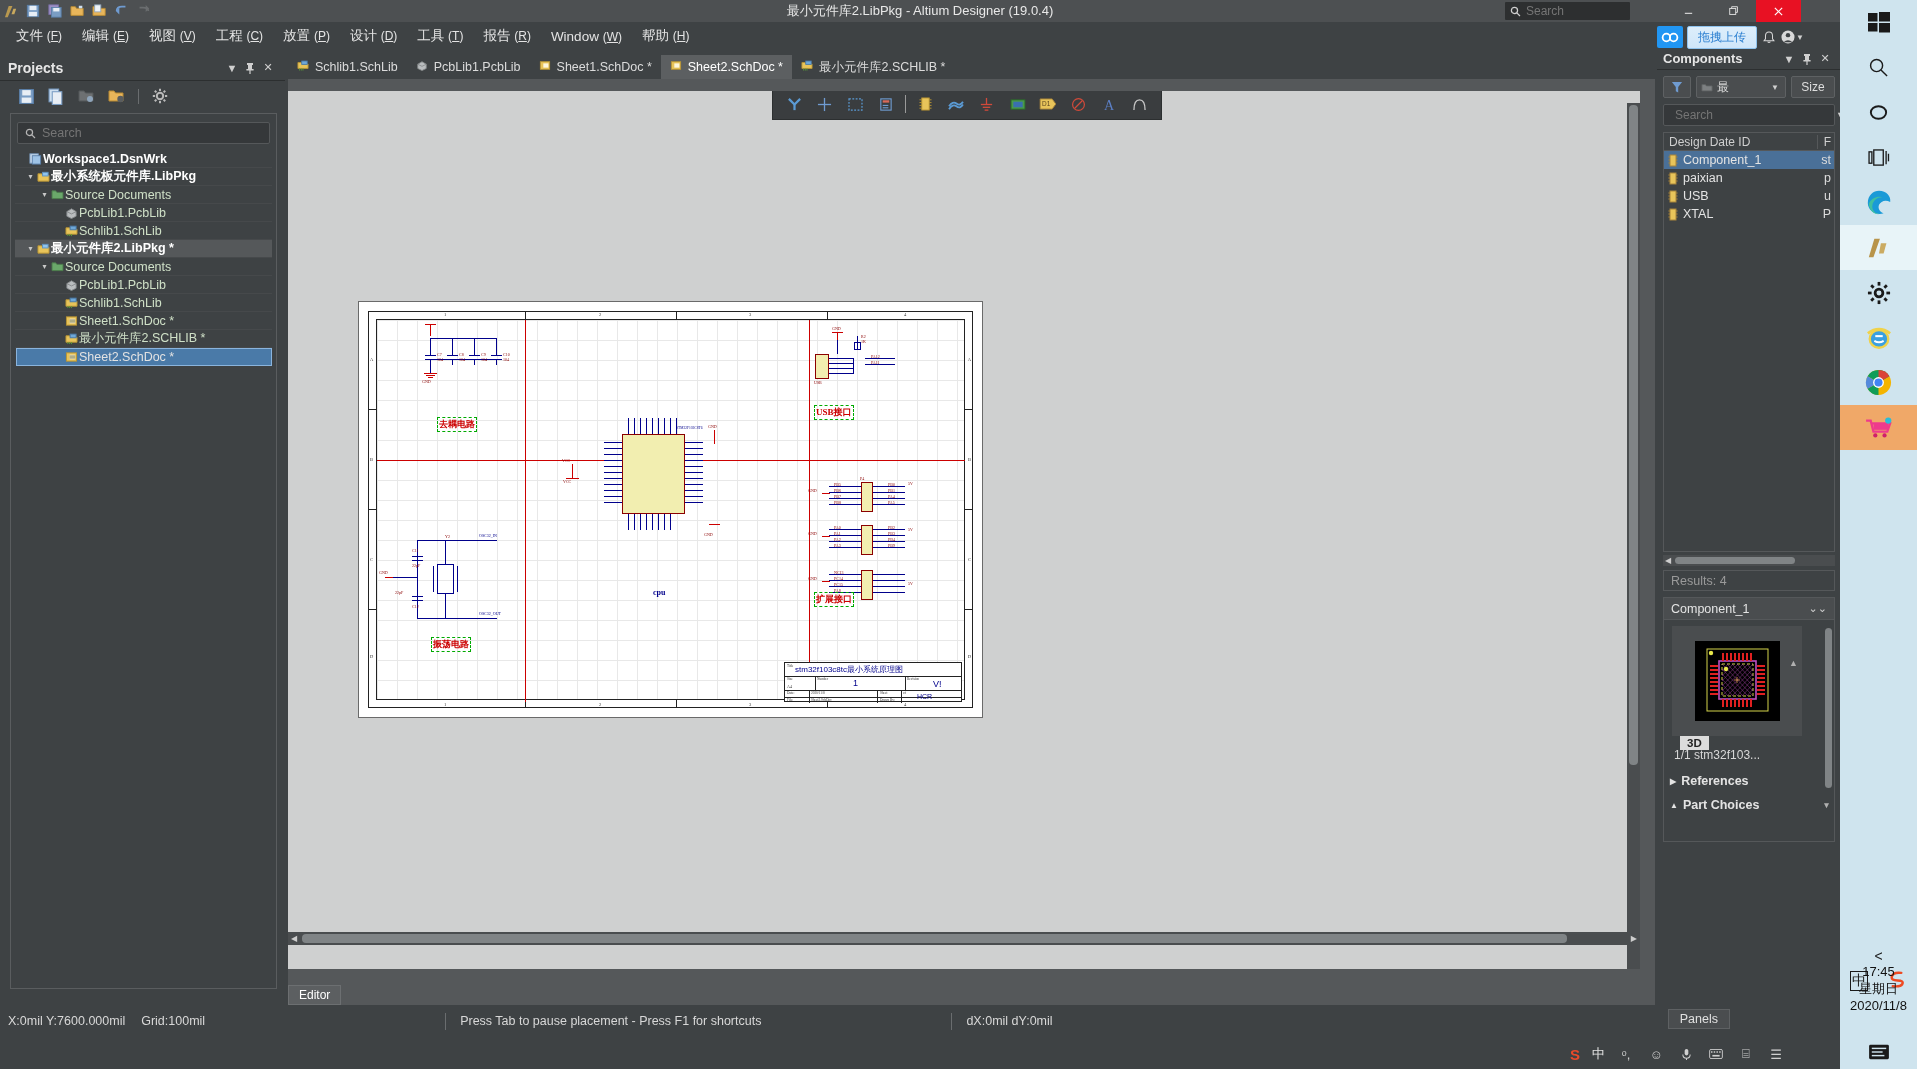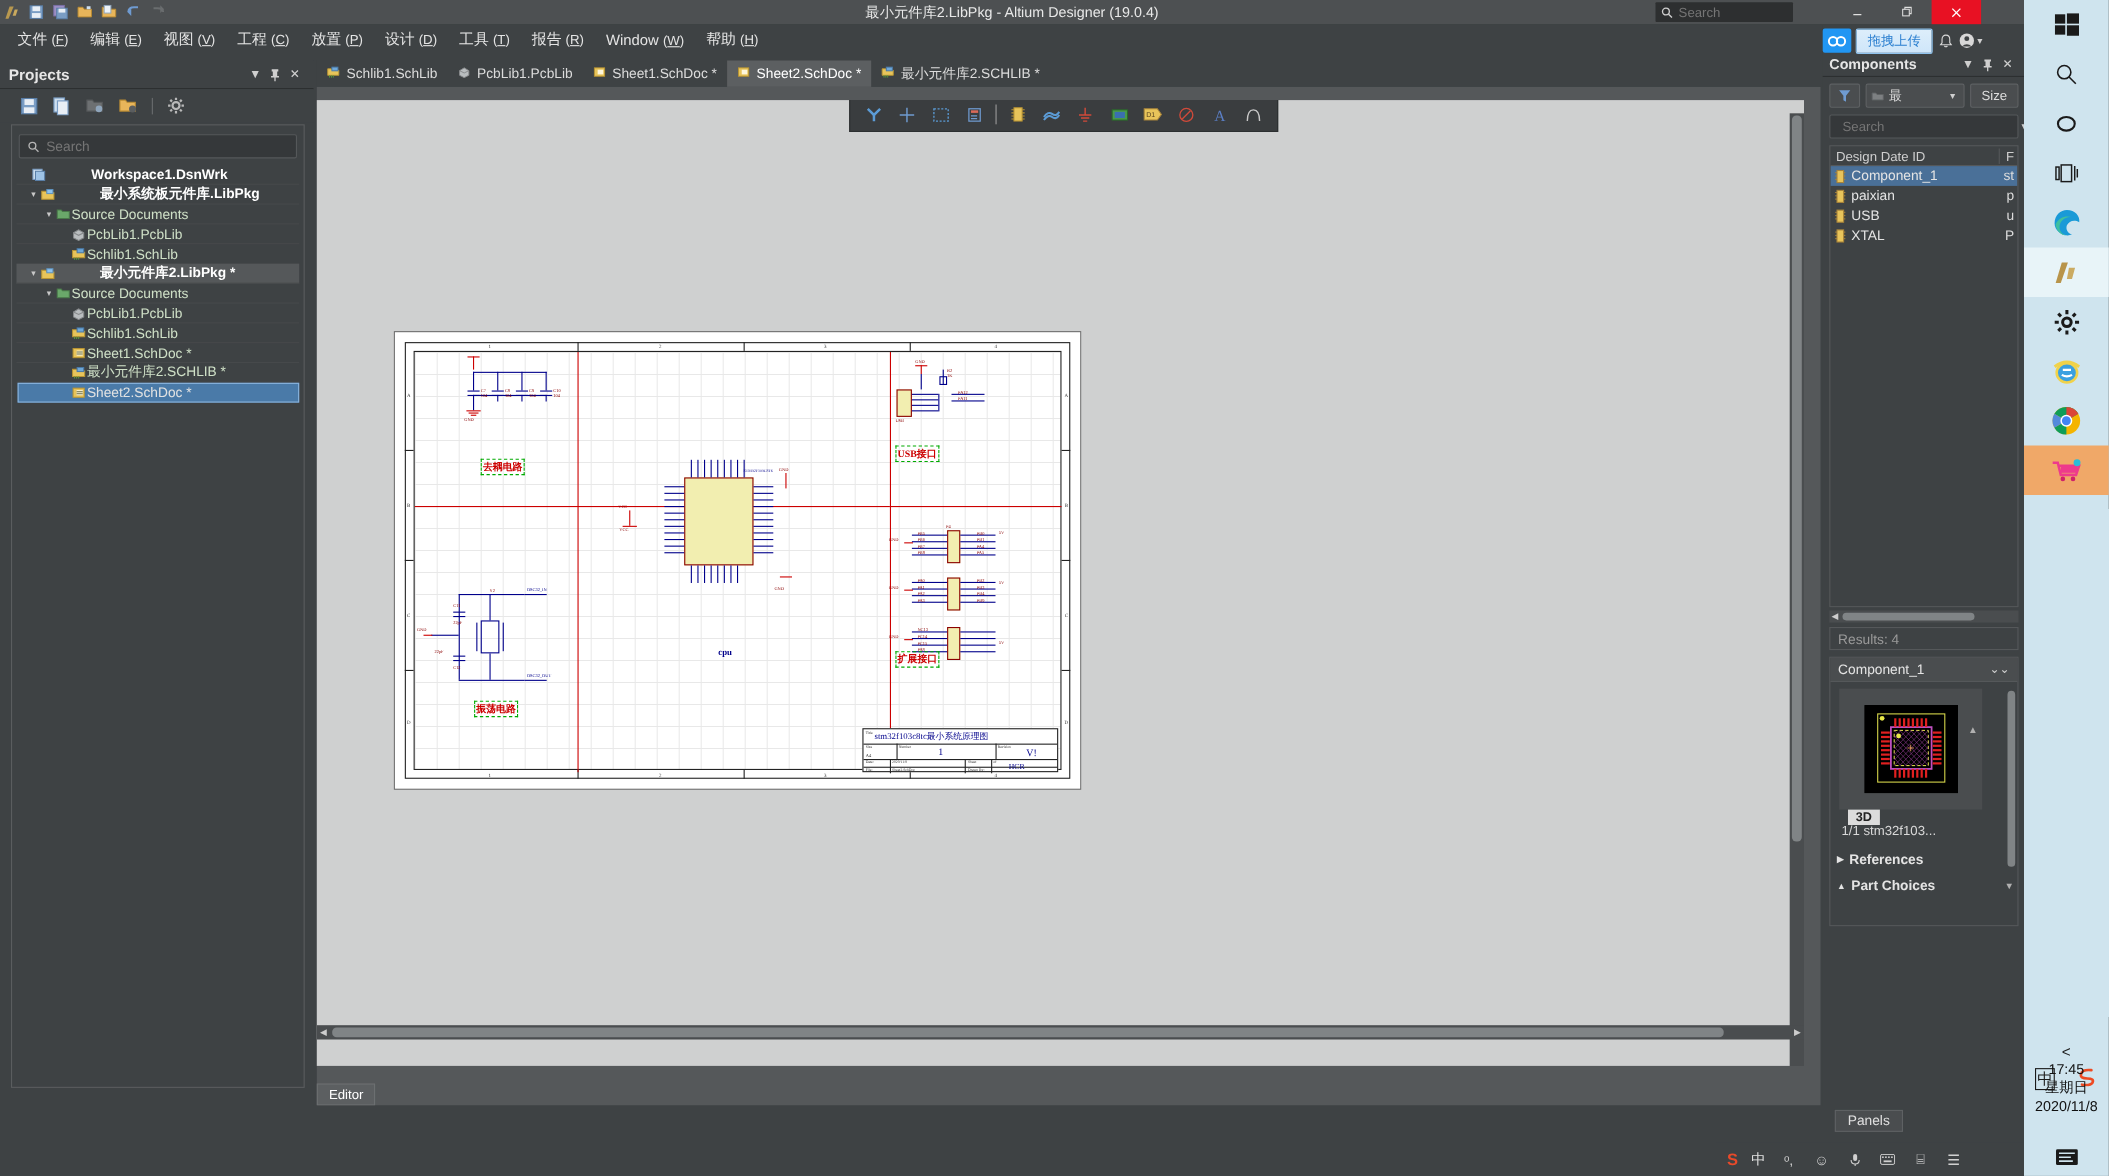--- a/index.html
+++ b/index.html
@@ -81,21 +81,21 @@
     font-family:"Liberation Sans",sans-serif; width:180px;
   }
   .tree-row {
     display:flex; align-items:center; height:18px; font-size:12.5px;
     border-bottom:1px solid #46494b; padding-right:4px; white-space:nowrap;
   }
   .tree-row.sel-strip { background:#55585a; }
   .tree-row.sel-blue  { background:#4a7aa8; border:1px solid #8ab4dd; height:18px; }
   .tw { color:#e2e2e2; }
   .tw.green { color:#cfe0c7; }
-  .tw.bold  { font-weight:bold; color:#ffffff;margin-left:40px; }
+  .tw.bold  { font-weight:bold; color:#ffffff; }
   .arrow {
     width:11px; font-size:8px; color:#c8c8c8; text-align:center; flex:0 0 11px;
   }
   .ic { width:15px; flex:0 0 15px; display:flex; align-items:center; justify-content:center; }
   
   #tabbar {
     position:absolute; left:288px; top:55px; width:1367px; height:24px;
     background:#3e4244; display:flex; align-items:flex-end;
   }
   .doctab {
@@ -143,21 +143,21 @@
   }
   .conn {
     position:absolute; background:#f2eeb0; border:1px solid #8b0000;
   }
   #titleblock {
     position:absolute; left:425px; top:360px; width:178px; height:40px;
     border:1px solid #222; background:#fff; font-family:"Liberation Serif",serif;
   }
   #titleblock .tb-row { position:absolute; left:0; right:0; border-top:1px solid #222; }
   #titleblock .tb-lbl { position:absolute; font-size:3.4px; color:#333; }
-  #titleblock .tb-val { position:absolute; color:#00008b; font-family:Liberation Serif, serif;text-align:right; }
+  #titleblock .tb-val { position:absolute; color:#00008b; font-family:Liberation Sans, sans-serif;text-align:right; }
   
   .vscroll {
     position:absolute; right:0; top:12px; width:13px; height:878px; background:#4a4d4f;
   }
   .vscroll .thumb { position:absolute; left:2px; top:2px; width:9px; height:660px; background:#808486; border-radius:4px; }
   .hscroll {
     position:absolute; left:0; bottom:24px; width:1352px; height:13px; background:#4a4d4f;
   }
   .hscroll .thumb { position:absolute; left:14px; top:2px; width:1265px; height:9px; background:#808486; border-radius:4px; }
   .sb-arrow { position:absolute; color:#cdcdcd; font-size:8px; }
@@ -1300,20 +1300,28 @@
     <svg width="14" height="14" viewBox="0 0 15 15">
         <circle cx="7.5" cy="7.5" r="7" fill="#d8d8d8"></circle>
         <circle cx="7.5" cy="5.5" r="2.4" fill="#3e4244"></circle>
         <path d="M2.7 13.2 Q7.5 8.6 12.3 13.2" fill="#3e4244"></path>
       </svg>
     <span style="font-size:8px;color:#d0d0d0">▼</span>
   </div>
 </div>
 
 <div id="statusbar">
+  <div id="sb1">
+    <span class="sb-txt" style="margin-left:8px">X:0mil Y:7600.000mil</span>
+    <span class="sb-txt" style="margin-left:16px">Grid:100mil</span>
+    <span class="sb-sep" style="margin-left:240px"></span>
+    <span class="sb-txt" style="margin-left:14px">Press Tab to pause placement - Press F1 for shortcuts</span>
+    <span class="sb-sep" style="margin-left:190px"></span>
+    <span class="sb-txt" style="margin-left:14px">dX:0mil dY:0mil</span>
+  </div>
   <div id="panels-btn">Panels</div>
   <div id="imebar">
     <span style="color:#e84a2a;font-size:15px;font-weight:bold">S</span>
     <span style="color:#e2e2e2;font-size:13px">中</span>
     <span class="ime-i">ᵒ,</span>
     <span class="ime-i">☺</span>
     <span class="ime-i">
       <svg width="11" height="13" viewBox="0 0 12 14">
           <rect x="4" y="1" width="4" height="7" rx="2" fill="#d0d0d0"></rect>
           <path d="M2 7 Q2 11 6 11 Q10 11 10 7" fill="none" stroke="#d0d0d0" stroke-width="1.1"></path>

